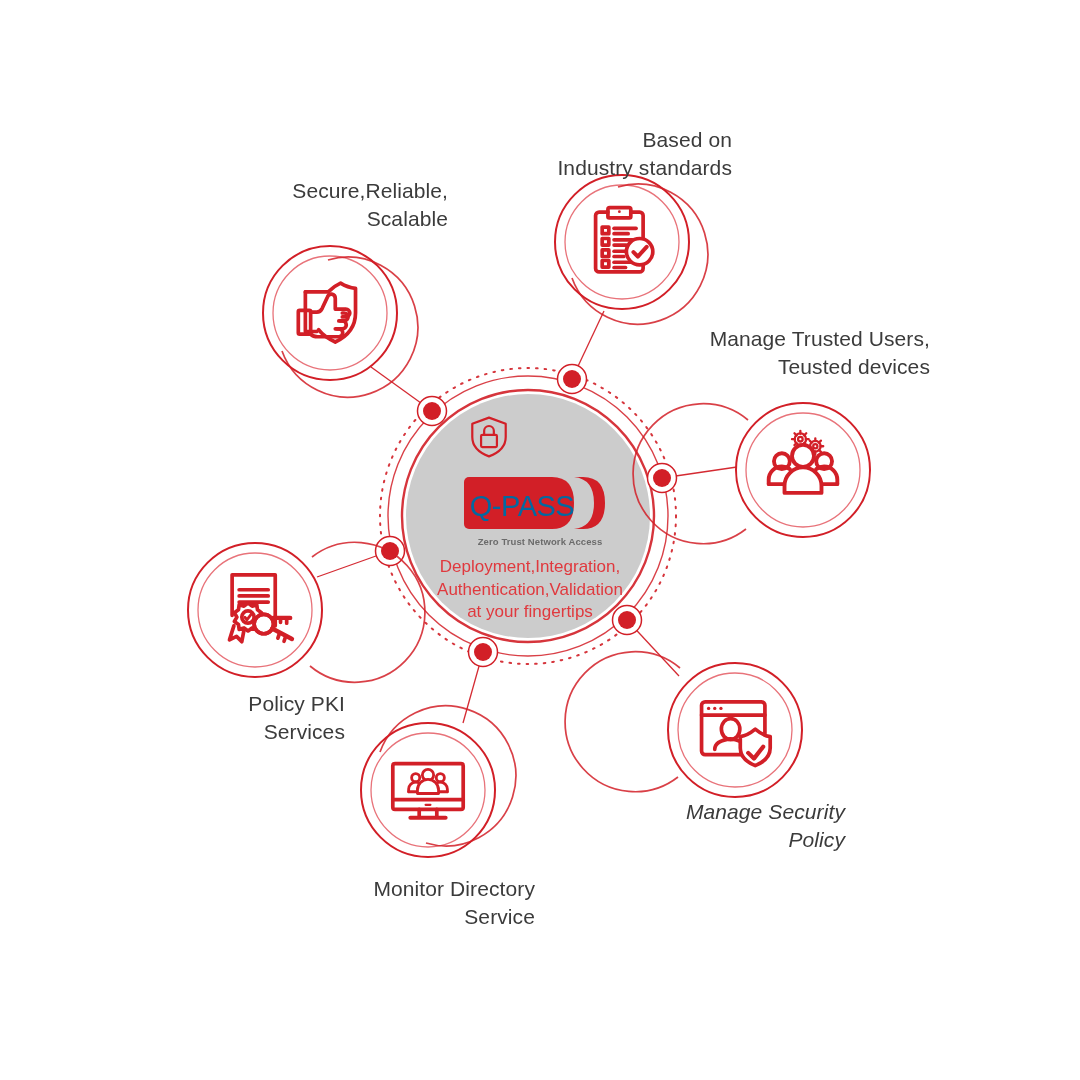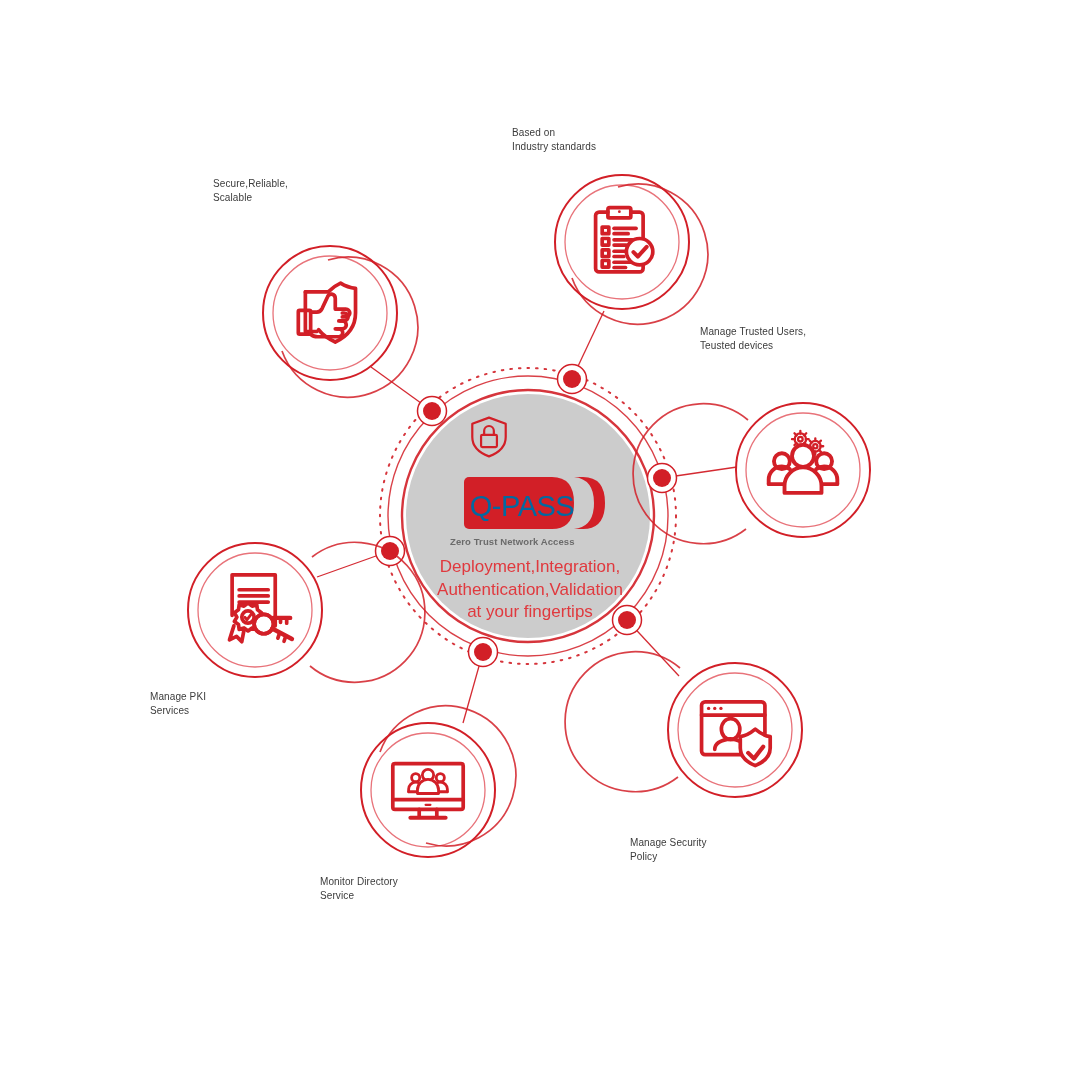--- a/index.html
+++ b/index.html
@@ -22,24 +22,24 @@
   }
   #diagram-svg {
     position: absolute;
     left: 0;
     top: 0;
     width: 1080px;
     height: 1080px;
   }
   .node-label {
     position: absolute;
-    text-align: left;
+    text-align: right;
     color: #3b3b3b;
     font-family: "Liberation Sans", sans-serif;
-    font-size: 10px;
+    font-size: 21px;
     line-height: 1.35;
     white-space: pre-line;
     letter-spacing: 0.1px;
     pointer-events: none;
   }
   .center-text {
     position: absolute;
     text-align: center;
     color: #e0393e;
     font-family: "Liberation Sans", sans-serif;
@@ -75,21 +75,21 @@
     display: flex;
     align-items: center;
     justify-content: center;
     pointer-events: none;
   }
   #logo-subtitle {
     position: absolute;
     left: 450px;
     top: 536px;
     width: 180px;
-    text-align: left;
+    text-align: center;
     color: #6b6b6b;
     font-family: "Liberation Sans", sans-serif;
     font-size: 9.5px;
     font-weight: bold;
     letter-spacing: 0.1px;
     pointer-events: none;
   }
 </style>
 </head>
 <body>
@@ -332,22 +332,22 @@
 
   <div class="node-label" style="left:512px; top:126px; width:220px;">Based on
 Industry standards</div>
 
   <div class="node-label" style="left:700px; top:325px; width:230px;">Manage Trusted Users,
 Teusted devices</div>
 
   <div class="node-label" style="left:213px; top:177px; width:235px;">Secure,Reliable,
 Scalable</div>
 
-  <div class="node-label" style="left:630px; top:836px; width:215px;">Manage Security
+  <div class="node-label" style="left:630px; top:798px; width:215px;font-style:italic;">Manage Security
 Policy</div>
 
   <div class="node-label" style="left:320px; top:875px; width:215px;">Monitor Directory
 Service</div>
 
-  <div class="node-label" style="left:150px; top:690px; width:195px;">Manage PKI
+  <div class="node-label" style="left:150px; top:690px; width:195px;">Policy PKI
 Services</div>
 
 </div>
 
 </body></html>

